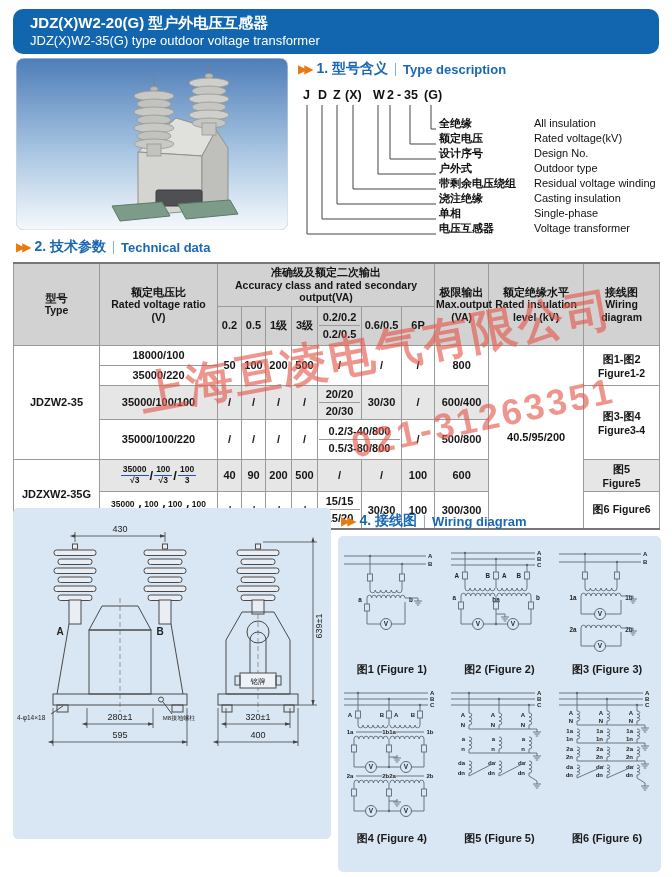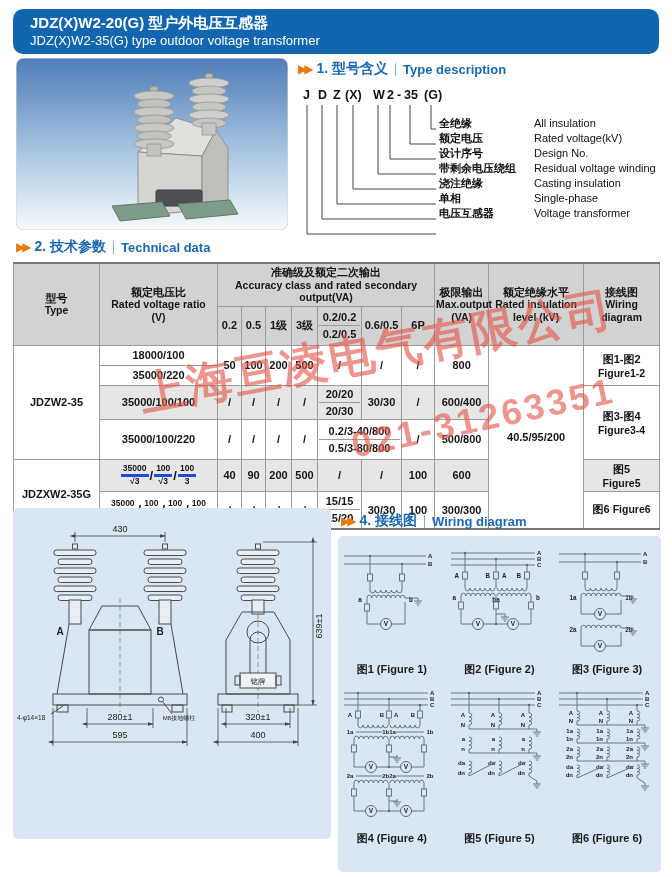--- a/index.html
+++ b/index.html
@@ -37,21 +37,21 @@
   .tt{border-top:2px solid #777;border-bottom:2px solid #777;}
   .tt th{background:#d2d2d2;font-weight:bold;line-height:12.5px;padding:2px 1px;}
   .tt th .en{font-weight:bold;font-size:10.5px;}
   .tt td{font-weight:bold;}
   .sh{background:#e6e6e6;}
   .stack div{padding:2px 0;}
   .stack div:first-child{border-bottom:1px solid #9a9a9a;}
   .wcell{font-size:11px;}
   .wcell .en{font-size:10.5px;font-weight:bold;}
   .fr{display:inline-block;vertical-align:middle;font-size:8.5px;line-height:1.1;font-weight:bold;}
-  .fr b{display:block;border-bottom:3px solid #1d4ed8;padding:0 2px;}
+  .fr b{display:block;border-bottom:1px solid #1d4ed8;padding:0 2px;}
   .fr i{display:block;font-style:normal;}
   .fsl{font-size:13px;font-weight:bold;margin:0 1px;vertical-align:middle;}
 
   
   .wm{position:absolute;z-index:6;font-weight:800;white-space:nowrap;opacity:.62;pointer-events:none;line-height:1;}
   .wm1{left:140px;top:372px;font-size:46px;letter-spacing:2px;transform:rotate(-10.5deg);transform-origin:0 50%;}
   .wm2{left:352px;top:428px;font-size:36px;letter-spacing:3px;transform:rotate(-12deg);transform-origin:0 50%;}
 
   
   .panel{position:absolute;background:#d9e6f3;border-radius:5px;}
@@ -146,20 +146,24 @@
           <span class="lzh">全绝缘</span>
           <span class="len">All insulation</span>
         </div>
       <div class="lrow">
           <span class="lzh">额定电压</span>
           <span class="len">Rated voltage(kV)</span>
         </div>
       <div class="lrow">
           <span class="lzh">设计序号</span>
           <span class="len">Design No.</span>
+        </div>
+      <div class="lrow">
+          <span class="lzh">户外式</span>
+          <span class="len">Outdoor type</span>
         </div>
       <div class="lrow">
           <span class="lzh">带剩余电压绕组</span>
           <span class="len">Residual voltage winding</span>
         </div>
       <div class="lrow">
           <span class="lzh">浇注绝缘</span>
           <span class="len">Casting insulation</span>
         </div>
       <div class="lrow">

